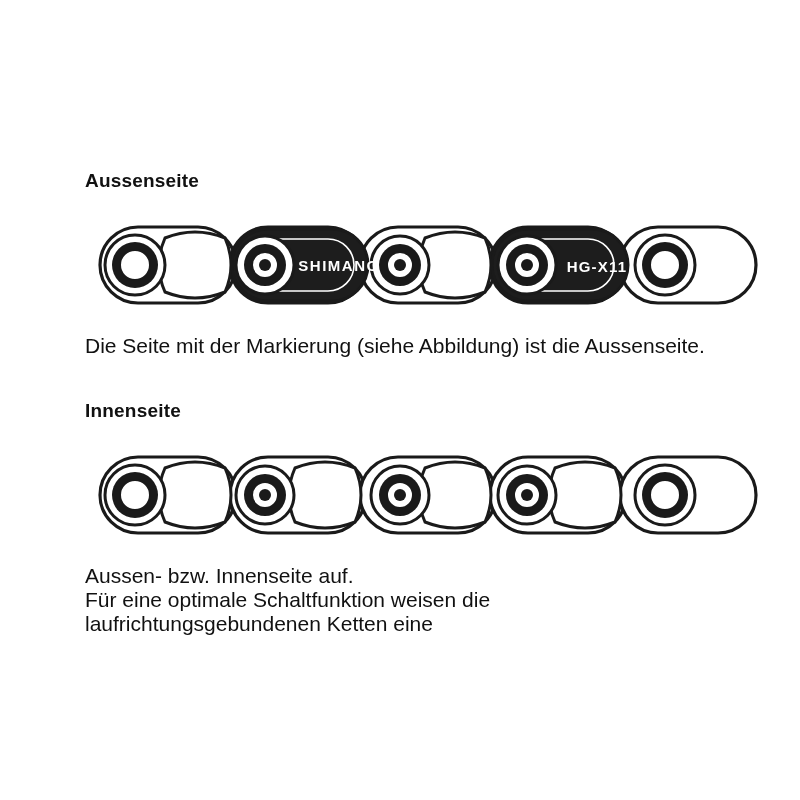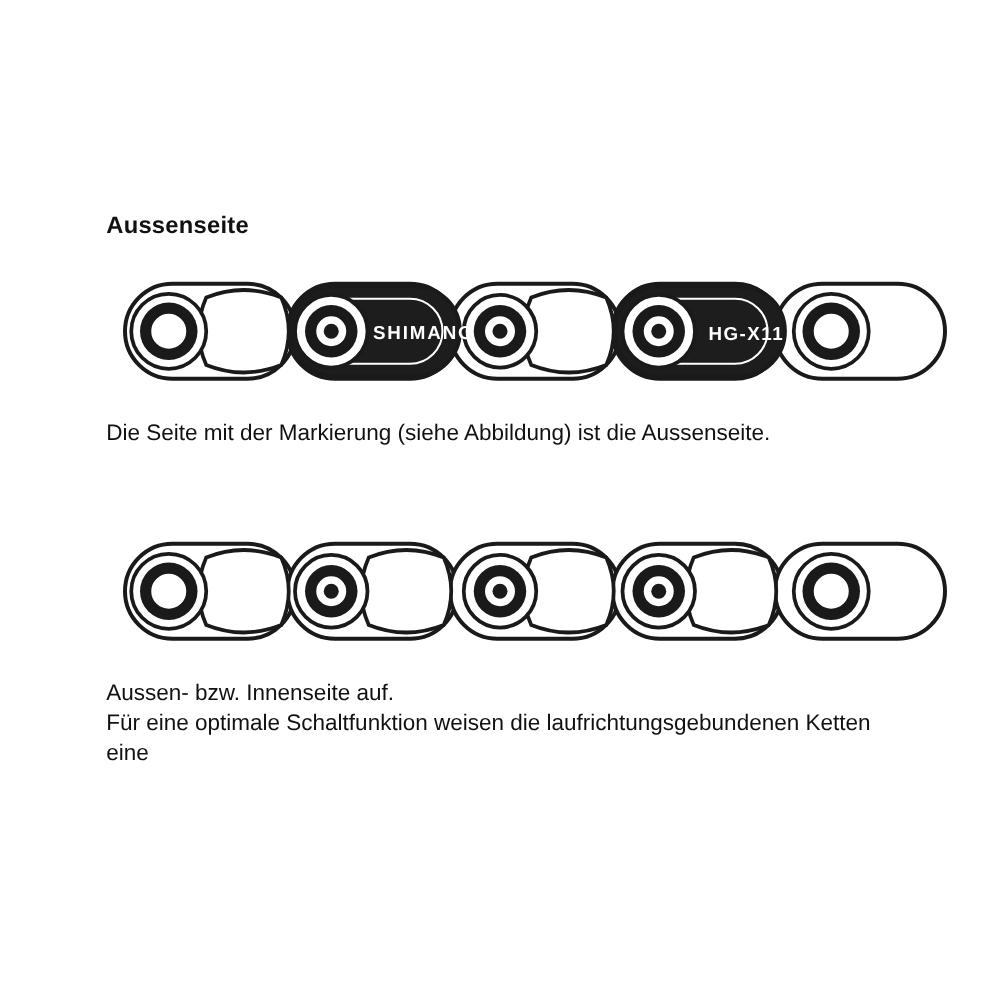--- a/index.html
+++ b/index.html
@@ -29,21 +29,21 @@
   .section-inner { top: 400px; }
 
   .heading {
     font-size: 19px;
     font-weight: bold;
     letter-spacing: 0.2px;
     margin: 0 0 0 85px;
     color: #111111;
   }
   .caption {
-    font-size: 18px;
+    font-size: 21px;
     line-height: 24px;
     margin: 0 0 0 85px;
     width: 640px;
     color: #111111;
   }
   .chain-wrap {
     margin: 18px 0 14px 0;
     width: 648px;
     height: 110px;
   }
@@ -119,20 +119,21 @@
         <text class="brand-text" x="339" y="61" font-size="15" letter-spacing="1.5" text-anchor="middle">SHIMANO</text>
         <text class="brand-text" x="597" y="62" font-size="15" letter-spacing="1.2" text-anchor="middle">HG-X11</text>
       </svg>
     </div>
 
     <p class="caption">Die Seite mit der Markierung (siehe Abbildung) ist die Aussenseite.</p>
   </div>
 
   <div class="section section-inner">
 
+    <h2 class="heading">Innenseite</h2>
 
     <div class="chain-wrap">
       <svg width="800" height="110" viewBox="0 0 800 110" xmlns="http://www.w3.org/2000/svg">
         <g fill="none" stroke="#1a1a1a" stroke-width="3.2">
 
           <g fill="#ffffff">
             <path d="M100 55 a38,38 0 0 1 38,-38 h60 a38,38 0 0 1 0,76 h-60 a38,38 0 0 1 -38,-38 z"></path>
             <path d="M230 55 a38,38 0 0 1 38,-38 h60 a38,38 0 0 1 0,76 h-60 a38,38 0 0 1 -38,-38 z"></path>
             <path d="M360 55 a38,38 0 0 1 38,-38 h60 a38,38 0 0 1 0,76 h-60 a38,38 0 0 1 -38,-38 z"></path>
             <path d="M490 55 a38,38 0 0 1 38,-38 h60 a38,38 0 0 1 0,76 h-60 a38,38 0 0 1 -38,-38 z"></path>

